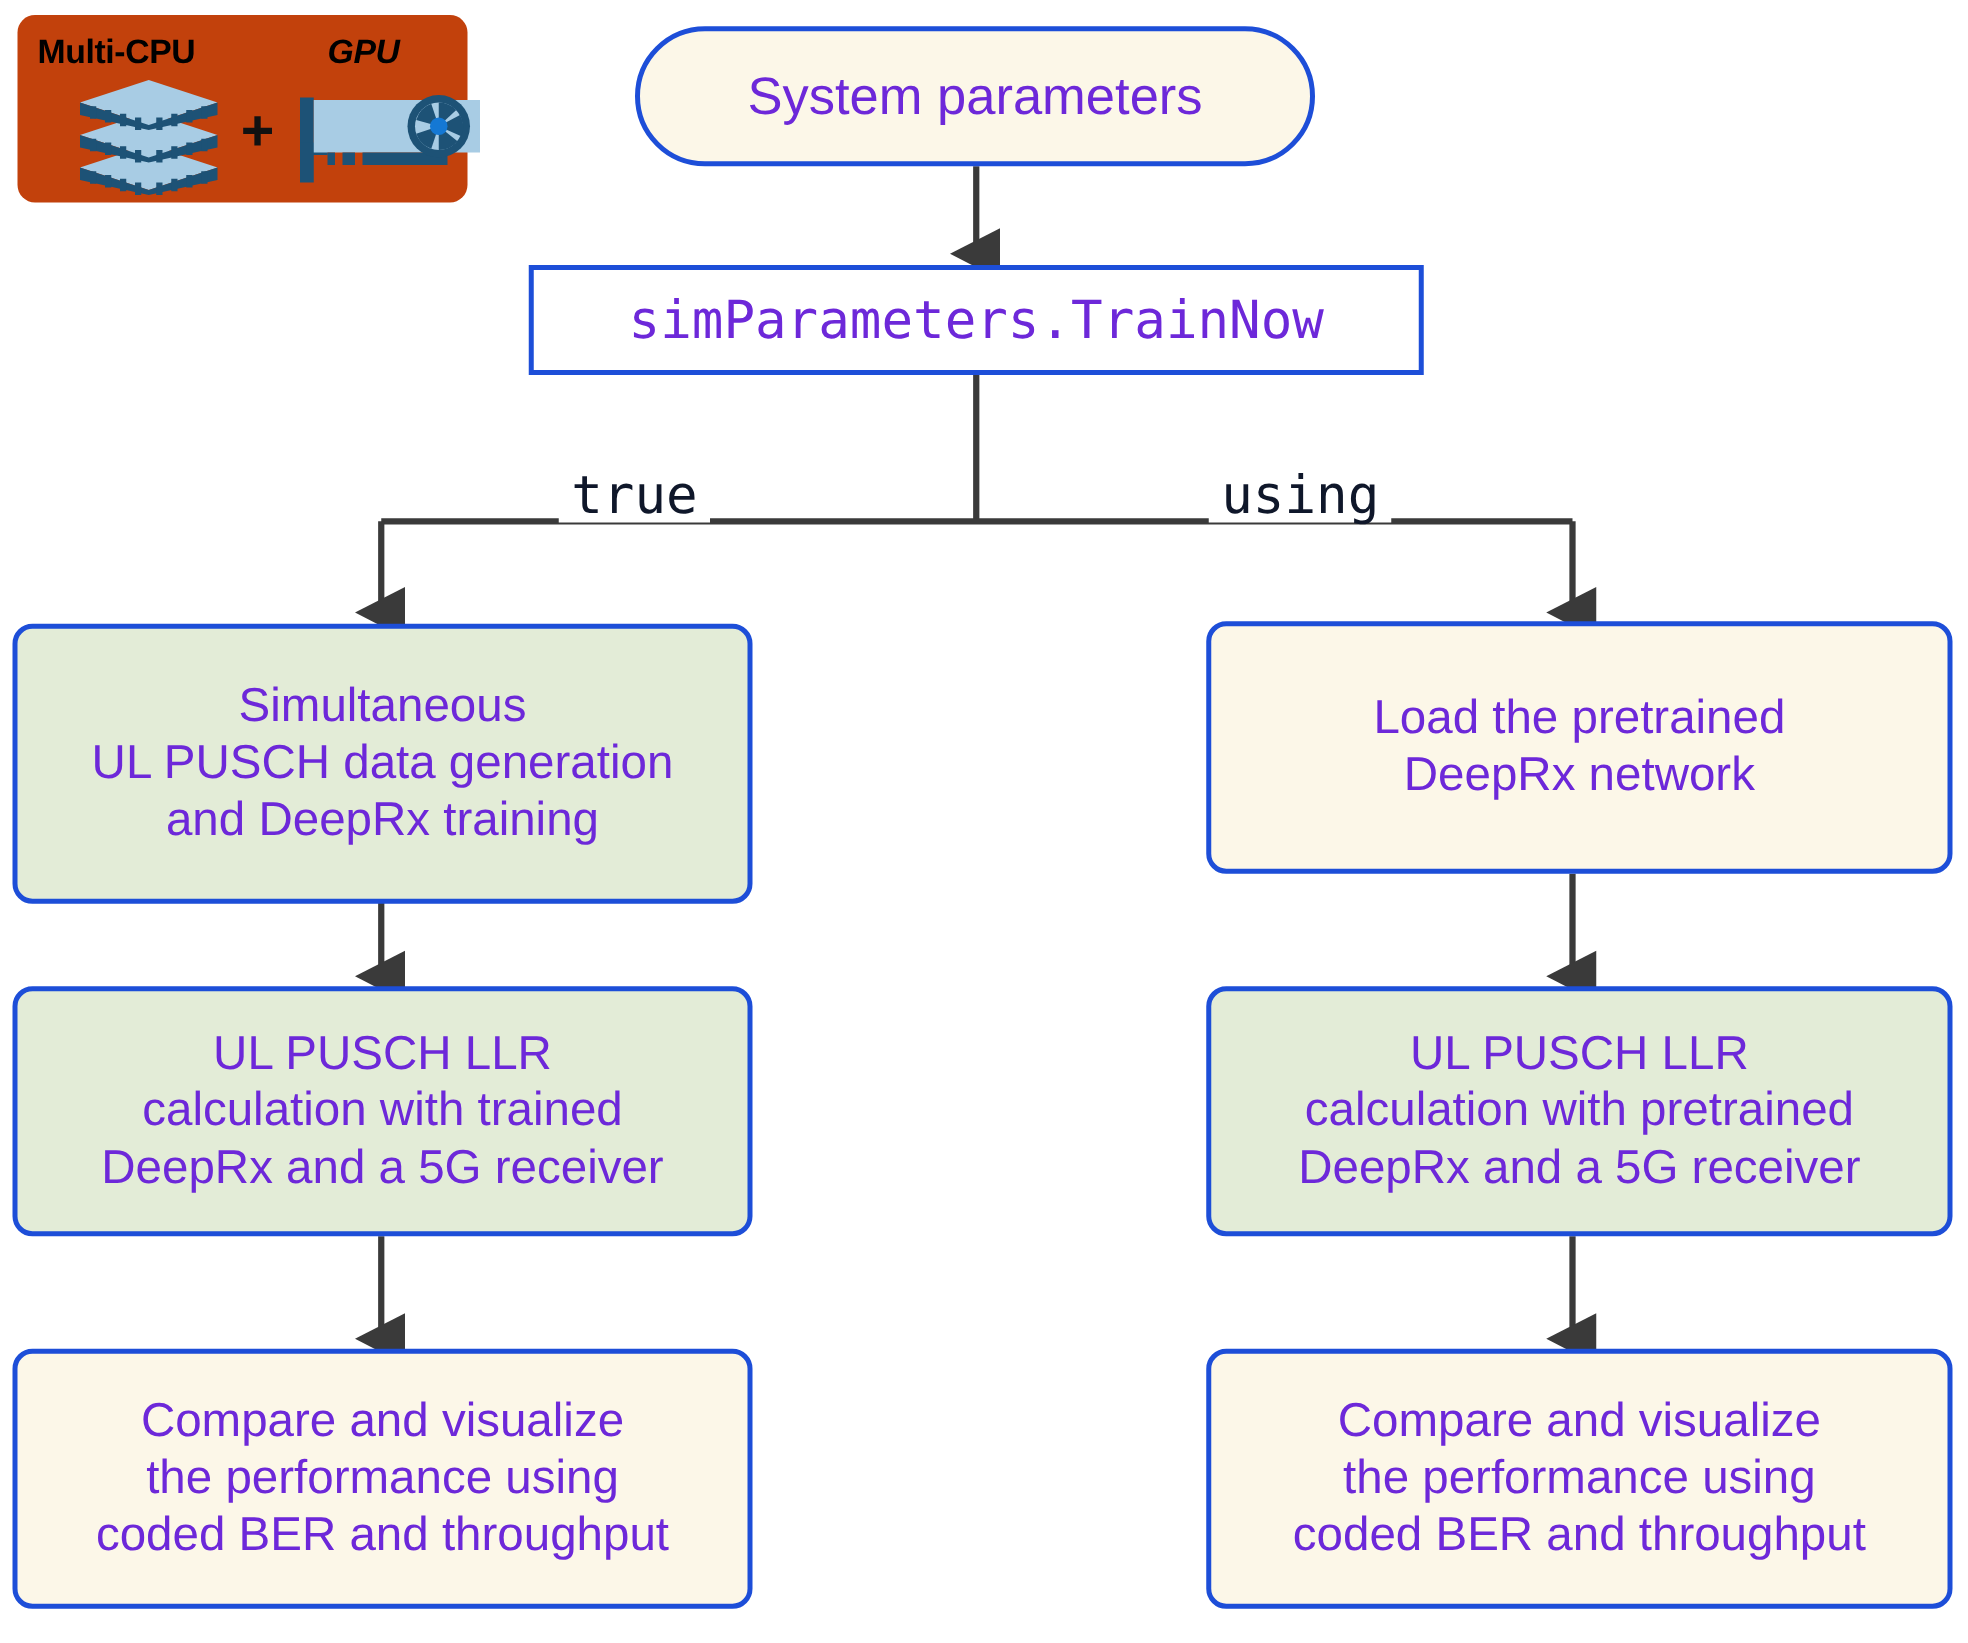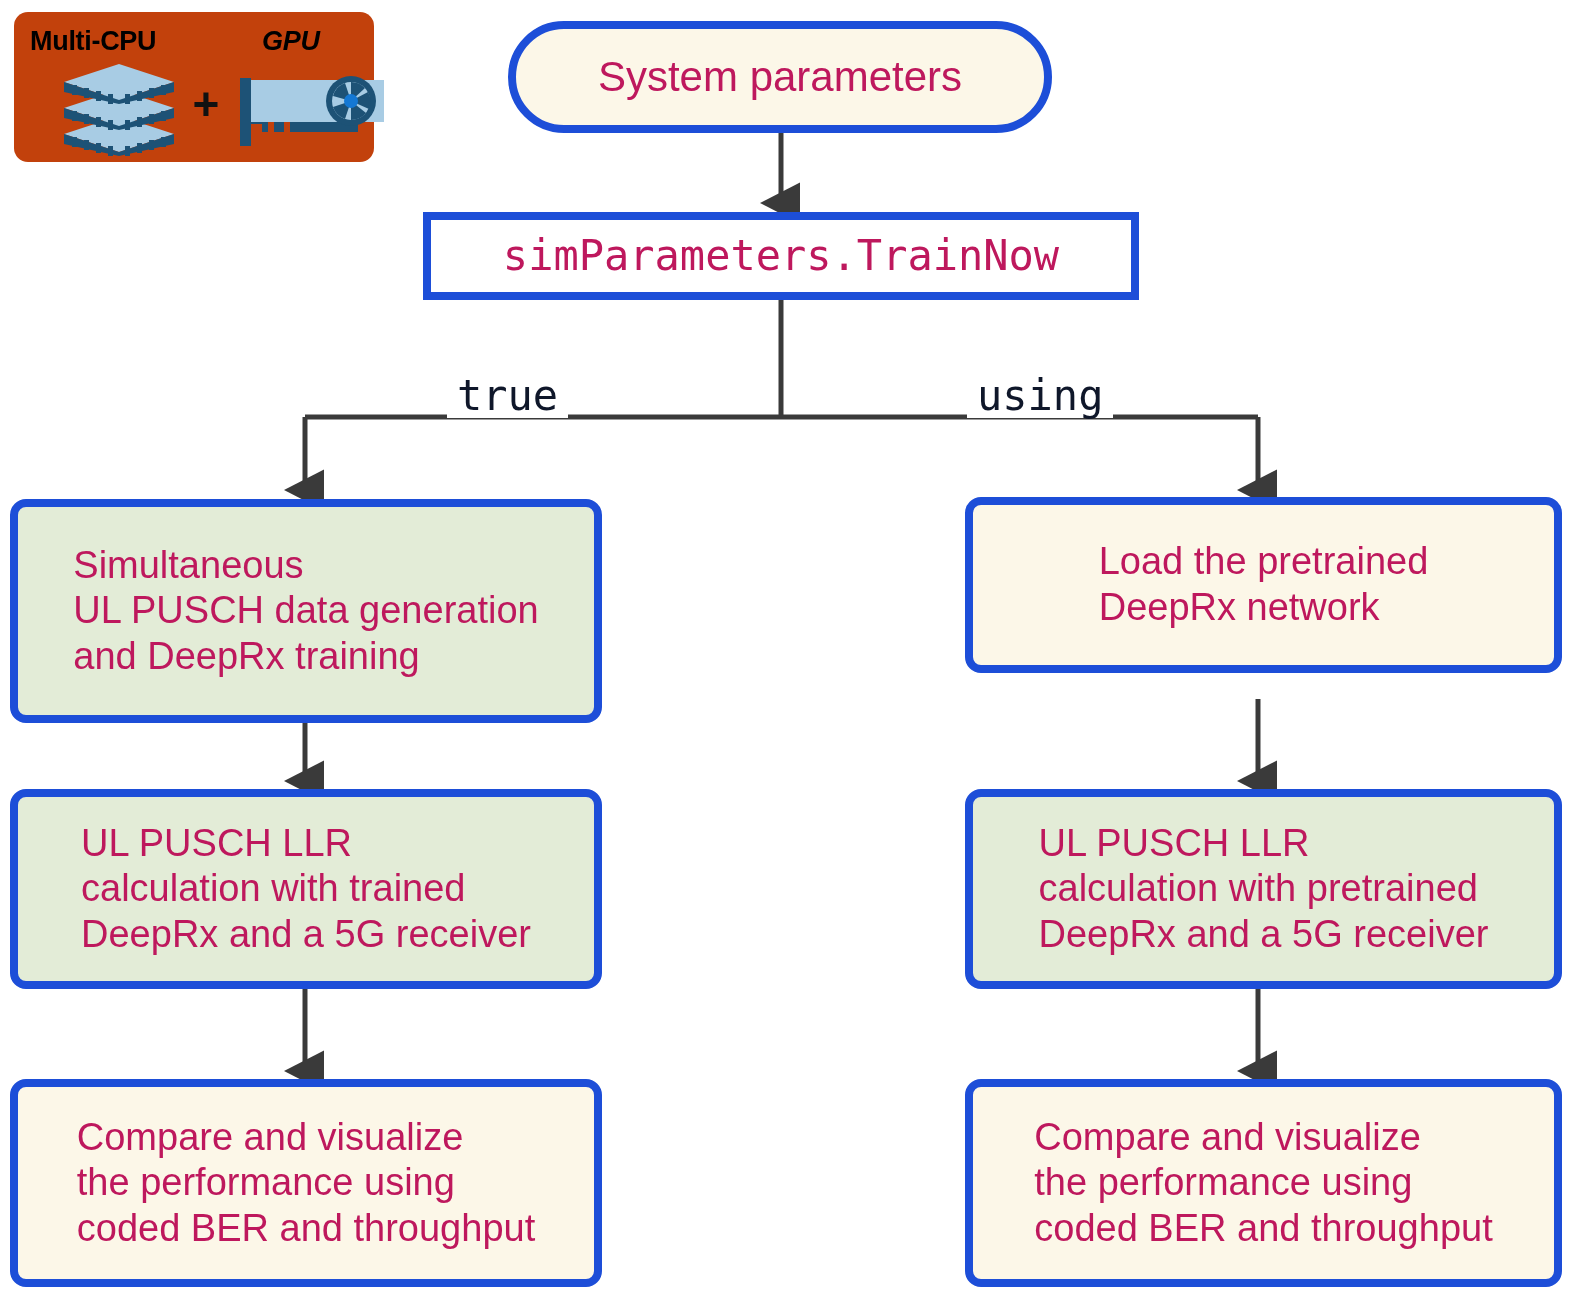--- a/index.html
+++ b/index.html
@@ -75,25 +75,26 @@
   .gpu-icon {
     position: absolute;
     left: 224px; top: 10px;
     width: 148px; height: 78px;
   }
 
   
   .node {
     position: absolute;
     box-sizing: border-box;
-    border: 8px solid #1d4ed8;
+    border: 4px solid #1d4ed8;
     display: flex;
     align-items: center;
     justify-content: center;
-    color: #be185d;
+    text-align: center;
+    color: #6d28d9;
     line-height: 1.20;
     white-space: pre-line;
   }
   .node.cream   { background: #fcf7e8; }
   .node.green   { background: #e3ecd7; }
   .node.white   { background: #ffffff; }
   .node.stadium { border-radius: 999px; }
   .node.rounded { border-radius: 16px; }
   .node.sharp   { border-radius: 0; }
   .node.mono {
@@ -115,21 +116,21 @@
   }
   #node-llr-trained {
     left: 10px; top: 789px; width: 592px; height: 200px;
     font-size: 38px;
   }
   #node-compare-left {
     left: 10px; top: 1079px; width: 592px; height: 208px;
     font-size: 38px;
   }
   #node-load-pretrained {
-    left: 965px; top: 497px; width: 597px; height: 176px;
+    left: 965px; top: 497px; width: 597px; height: 202px;
     font-size: 38px;
   }
   #node-llr-pretrained {
     left: 965px; top: 789px; width: 597px; height: 200px;
     font-size: 38px;
   }
   #node-compare-right {
     left: 965px; top: 1079px; width: 597px; height: 208px;
     font-size: 38px;
   }

